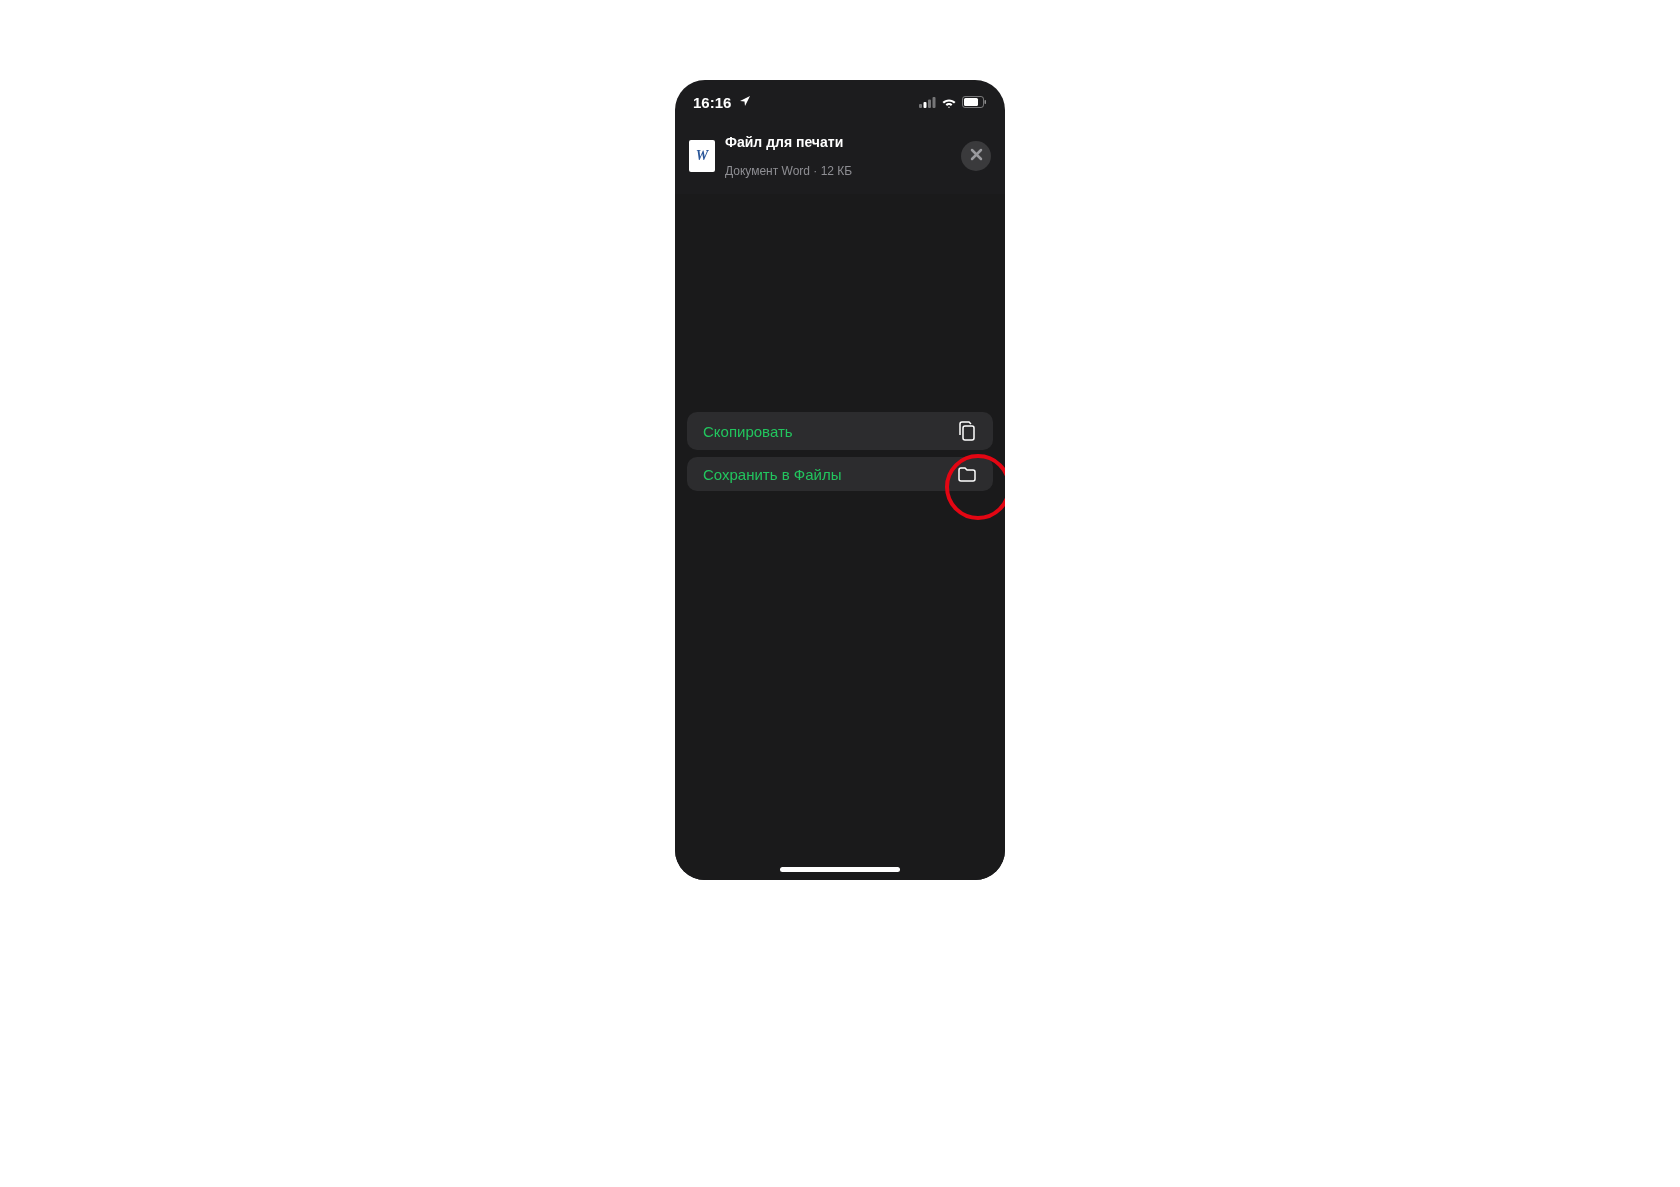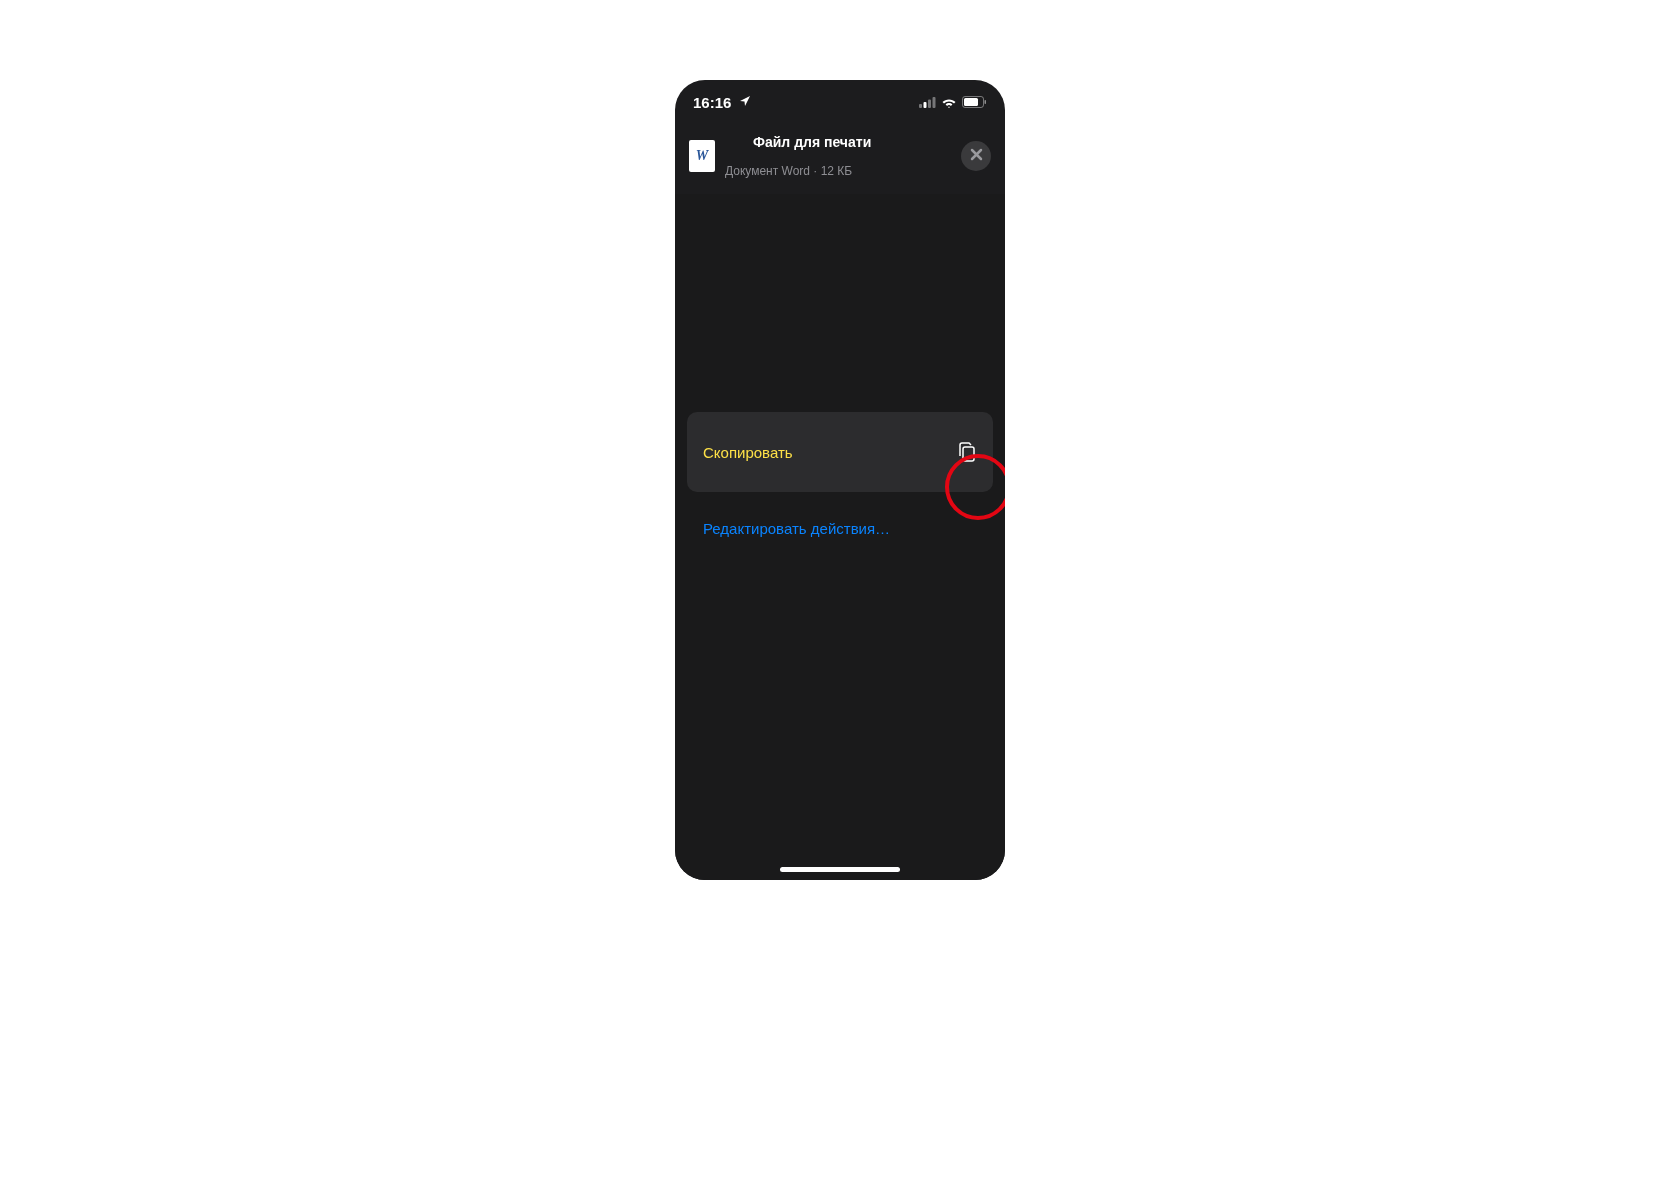--- a/index.html
+++ b/index.html
@@ -73,21 +73,20 @@
       font-style: italic;
       font-family: Georgia, serif;
     }
     .file-info {
       flex: 1;
     }
     .file-title {
       color: #ffffff;
       font-size: 14px;
       font-weight: 600;
-      margin-left: 28px;
     }
     .file-subtitle {
       color: #8e8e93;
       font-size: 12px;
       margin-top: 14px;
     }
     .close-button {
       width: 30px;
       height: 30px;
       border-radius: 50%;
@@ -107,22 +106,22 @@
     .action-group {
       background: #2c2c2e;
       border-radius: 10px;
       overflow: hidden;
       margin-bottom: 7px;
     }
     .action-item {
       display: flex;
       align-items: center;
       justify-content: space-between;
-      padding: 29px 16px;
-      color: #fde047;
+      padding: 8px 16px;
+      color: #22c55e;
       font-size: 15px;
       cursor: pointer;
       position: relative;
     }
     .action-item:not(:last-child)::after {
       content: "";
       position: absolute;
       left: 16px;
       right: 0;
       bottom: 0;
@@ -225,25 +224,30 @@
         <span class="action-icon">
           <svg width="20" height="22" viewBox="0 0 20 22" fill="none" stroke="white" stroke-width="1.5">
             <rect x="6" y="6" width="11" height="14" rx="2"></rect>
             <path d="M3 15 V4 a2 2 0 0 1 2 -2 h7 l2 2"></path>
           </svg>
         </span>
       </div>
     </div>
 
     <div class="action-group">
-    </div>
-
-    <div class="edit-actions">
-      <span>Редактировать действия…</span>
-    </div>
+      <div class="action-item">
+        <span>Сохранить в Файлы</span>
+        <span class="action-icon">
+          <svg width="20" height="18" viewBox="0 0 20 18" fill="none" stroke="white" stroke-width="1.5">
+            <path d="M2 5 a2 2 0 0 1 2 -2 h4 l2 2 h6 a2 2 0 0 1 2 2 v7 a2 2 0 0 1 -2 2 H4 a2 2 0 0 1 -2 -2 Z"></path>
+          </svg>
+        </span>
+      </div>
+    </div>
+
 
   </div>
 
   <div class="home-indicator"></div>
 
   <div class="highlight-circle"></div>
 
 </div>
 
 </body></html>

